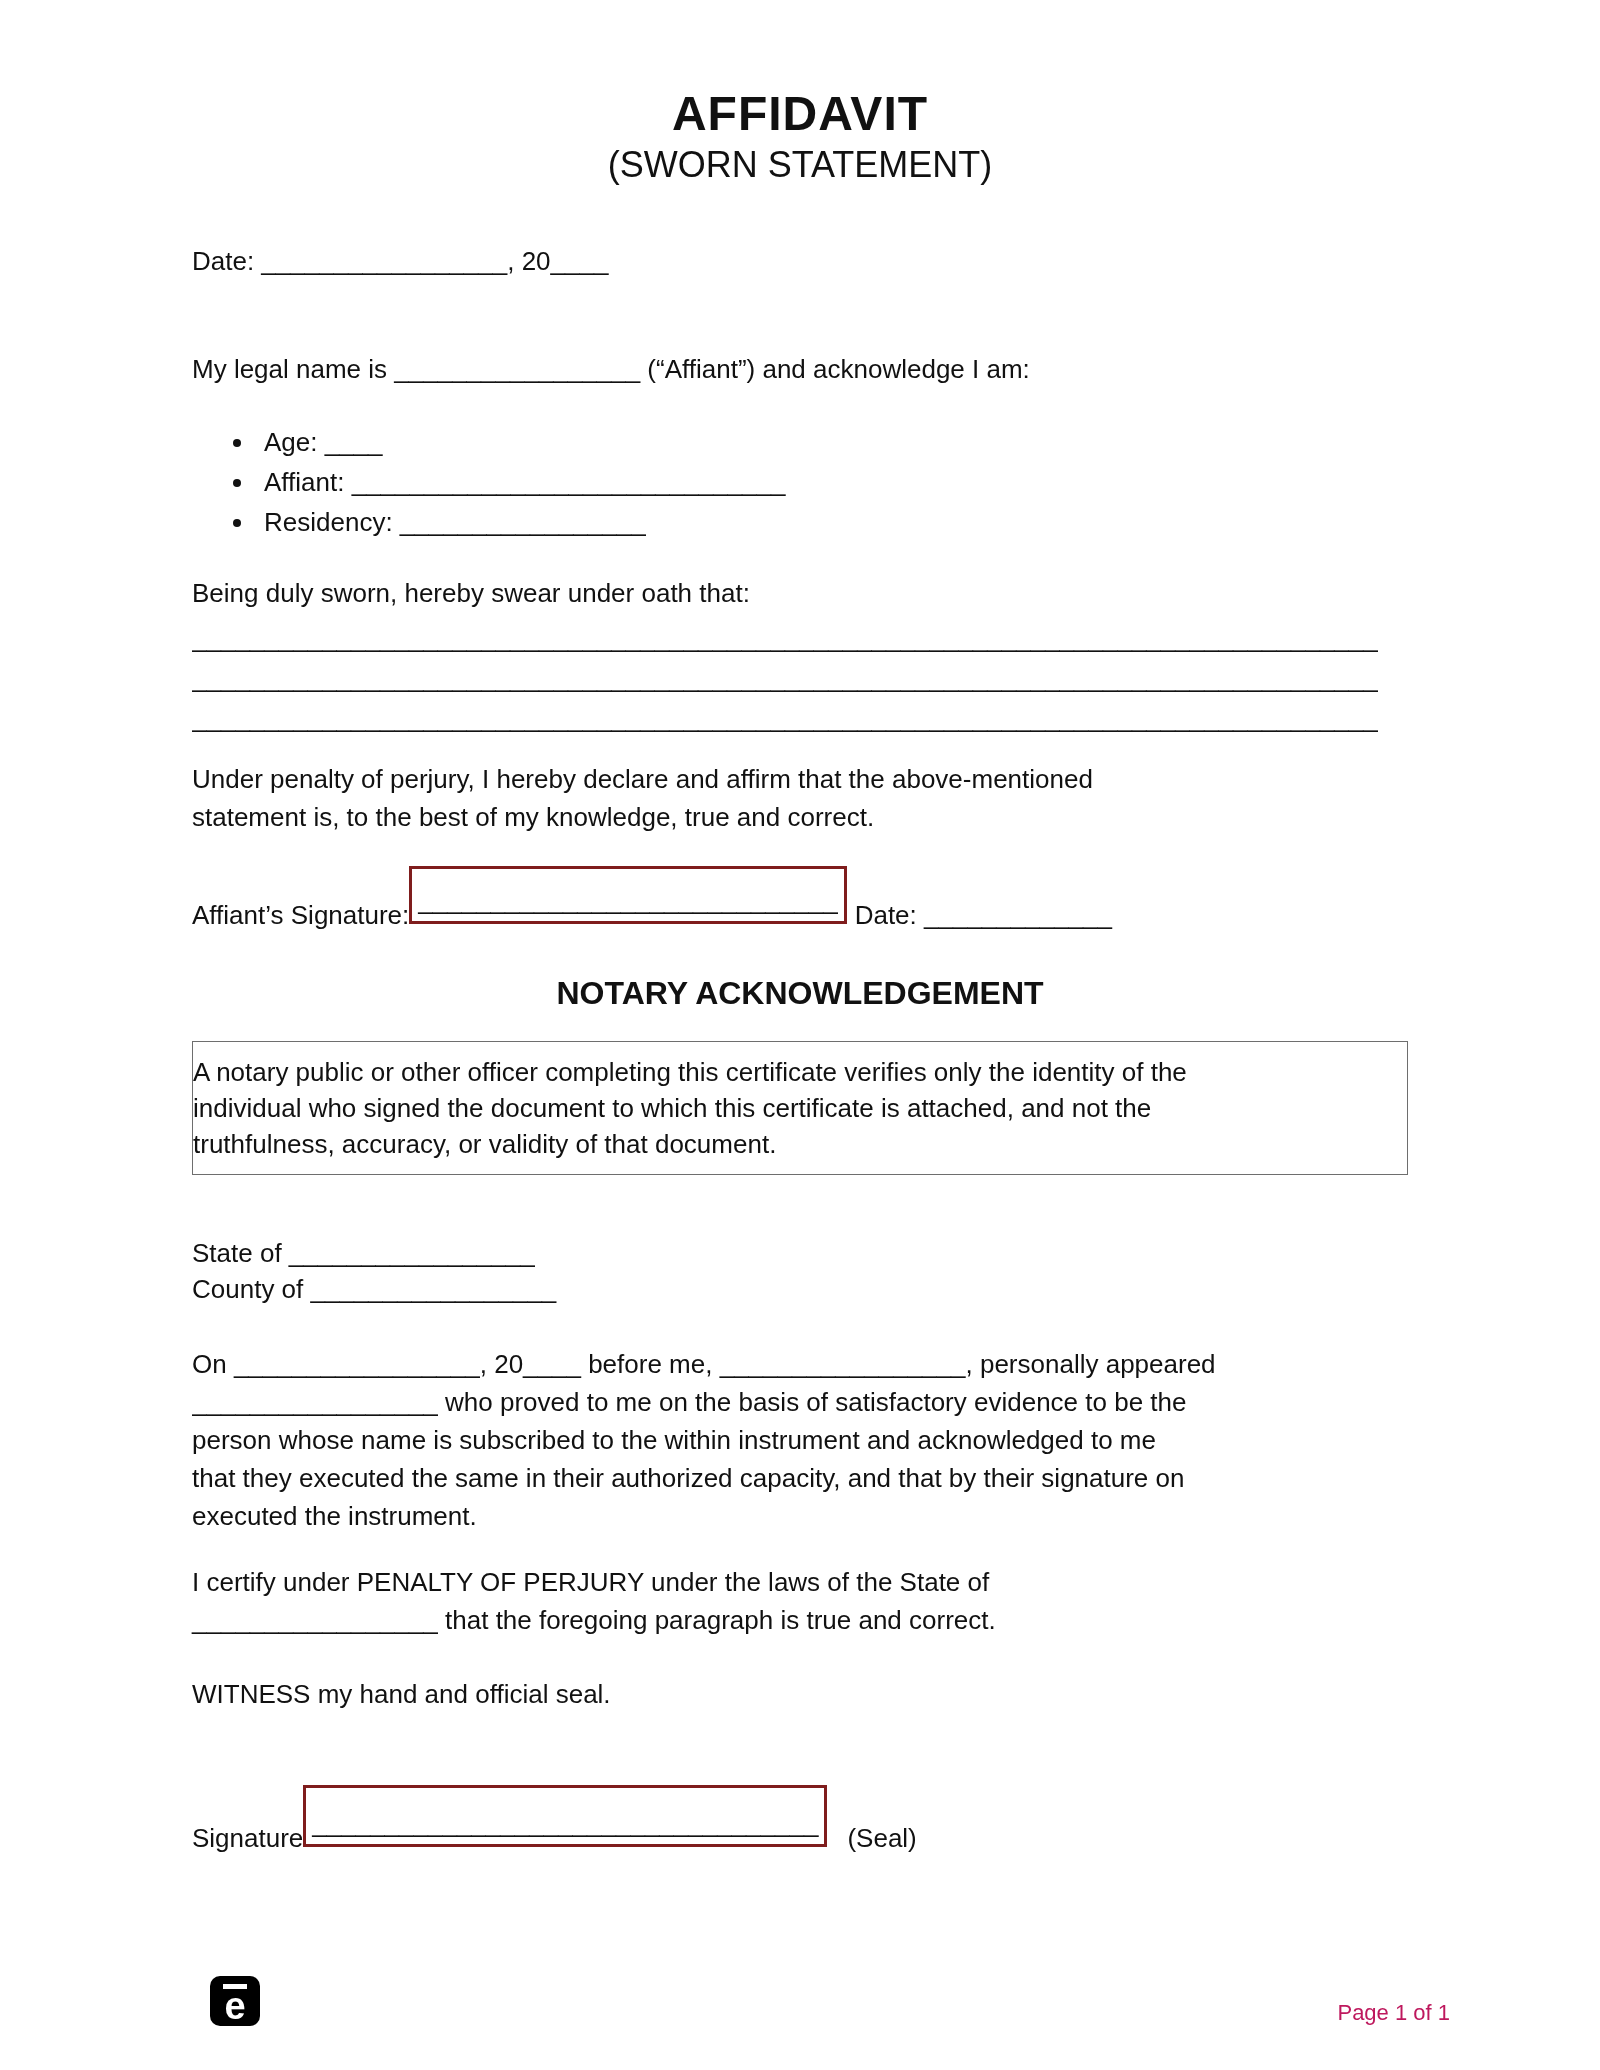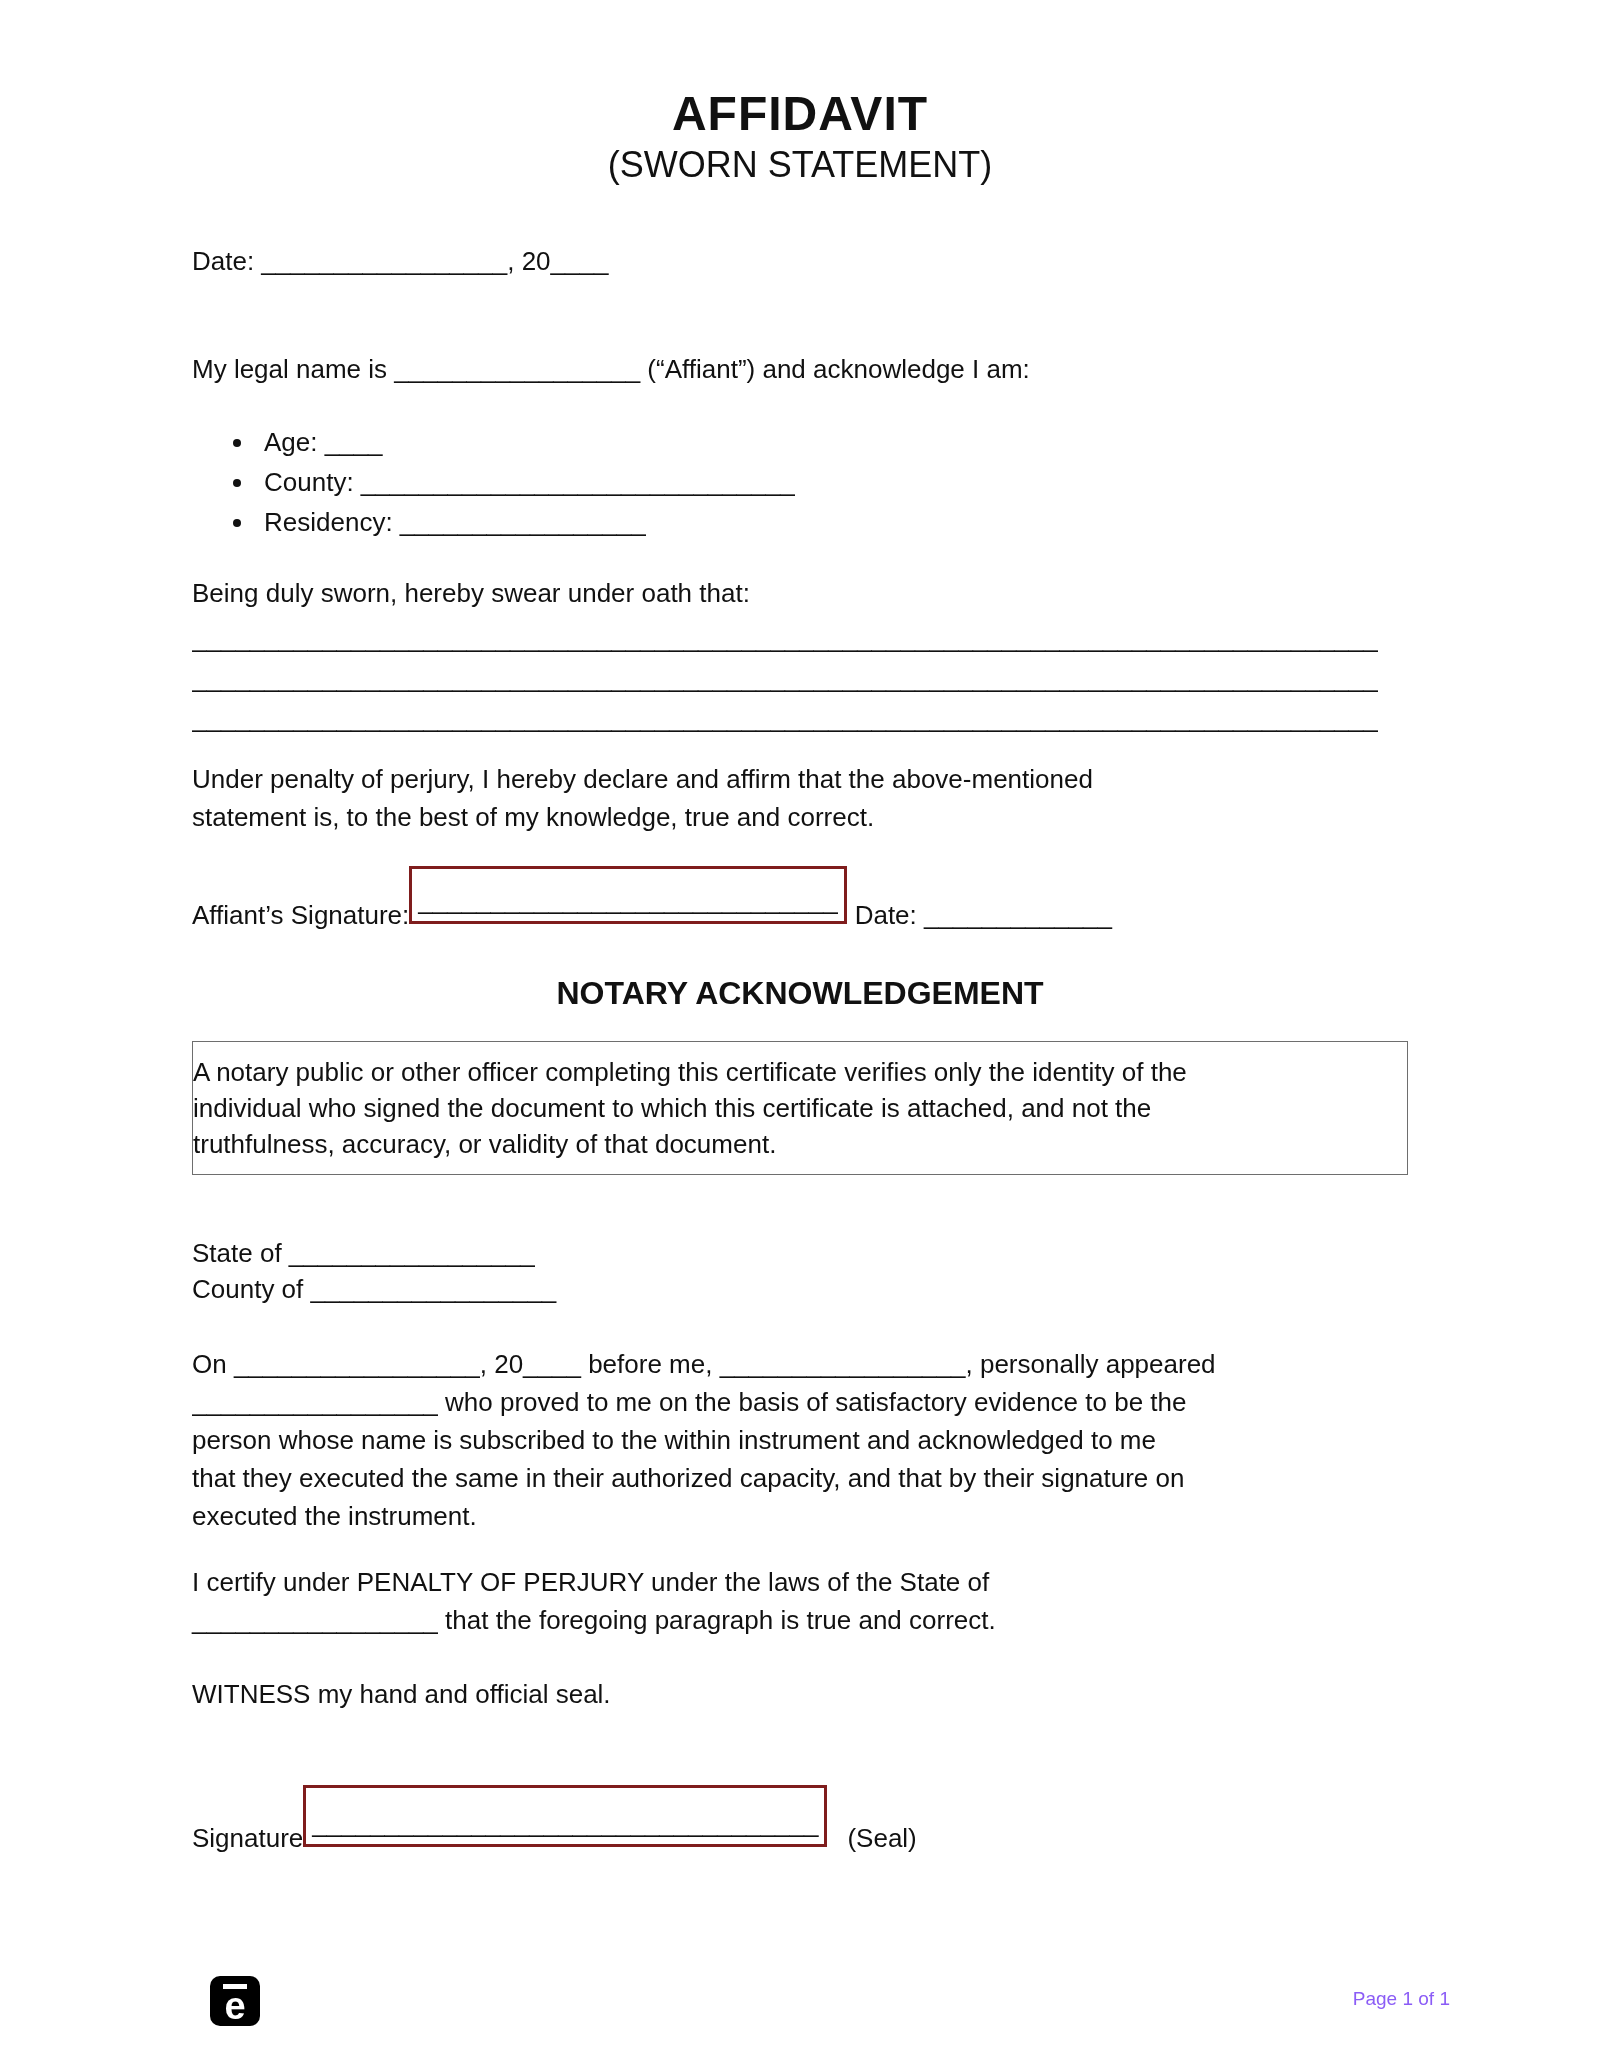--- a/index.html
+++ b/index.html
@@ -107,42 +107,42 @@
   .footer-logo .letter {
     color: #ffffff;
     font-size: 38px;
     font-weight: bold;
     line-height: 1;
     margin-bottom: 1px;
   }
   .page-number {
     position: absolute;
     right: 150px;
-    bottom: 60px;
-    font-size: 19px;
-    color: #8b5cf6;
+    bottom: 44px;
+    font-size: 22px;
+    color: #be185d;
   }
 </style>
 </head>
 <body>
 
 <div class="page">
 
   <header>
     <div class="title">AFFIDAVIT</div>
     <div class="subtitle">(SWORN STATEMENT)</div>
   </header>
 
   <p class="line date-line">Date: _________________, 20____</p>
 
   <p class="line legal-line">My legal name is _________________ (“Affiant”) and acknowledge I am:</p>
 
   <ul class="bullets">
     <li><span>Age: ____</span></li>
-    <li><span>County: ______________________________</span></li>
+    <li><span>Affiant: ______________________________</span></li>
     <li><span>Residency: _________________</span></li>
   </ul>
 
   <p class="line sworn-intro">Being duly sworn, hereby swear under oath that:</p>
 
   <div class="statement-lines">
     <span class="blank-line">__________________________________________________________________________________</span>
     <span class="blank-line">__________________________________________________________________________________</span>
     <span class="blank-line">__________________________________________________________________________________</span>
   </div>

